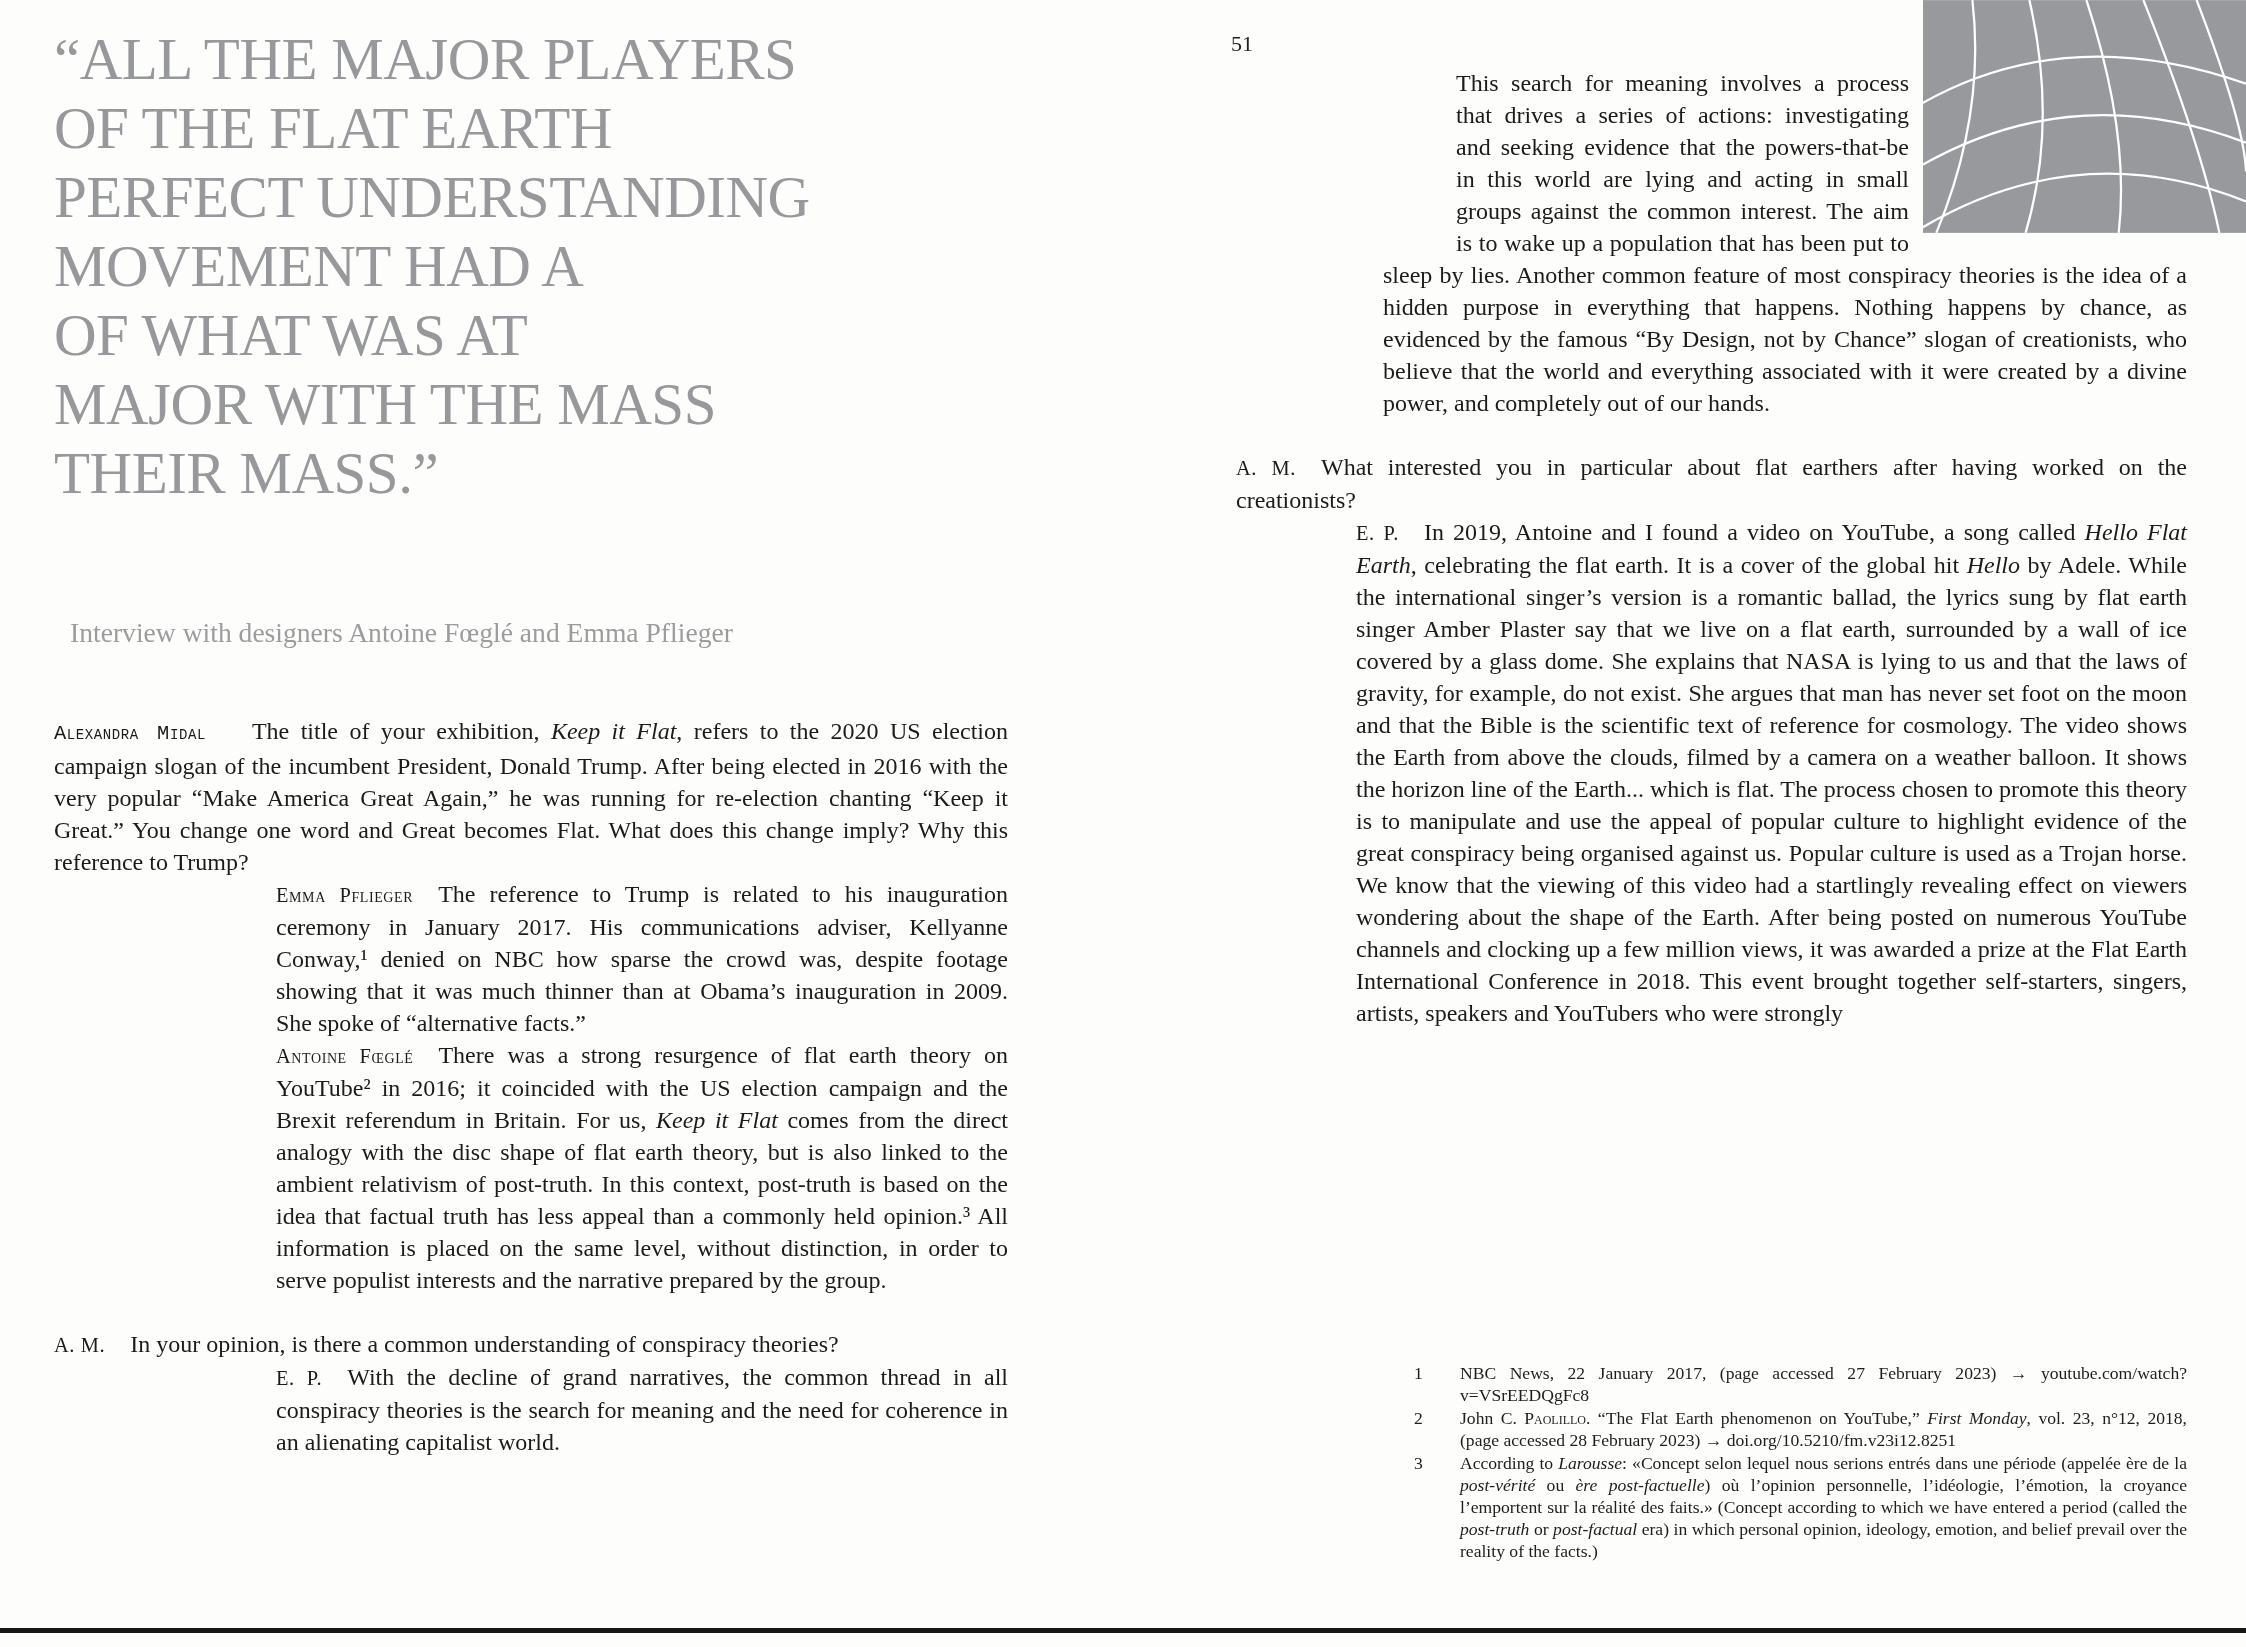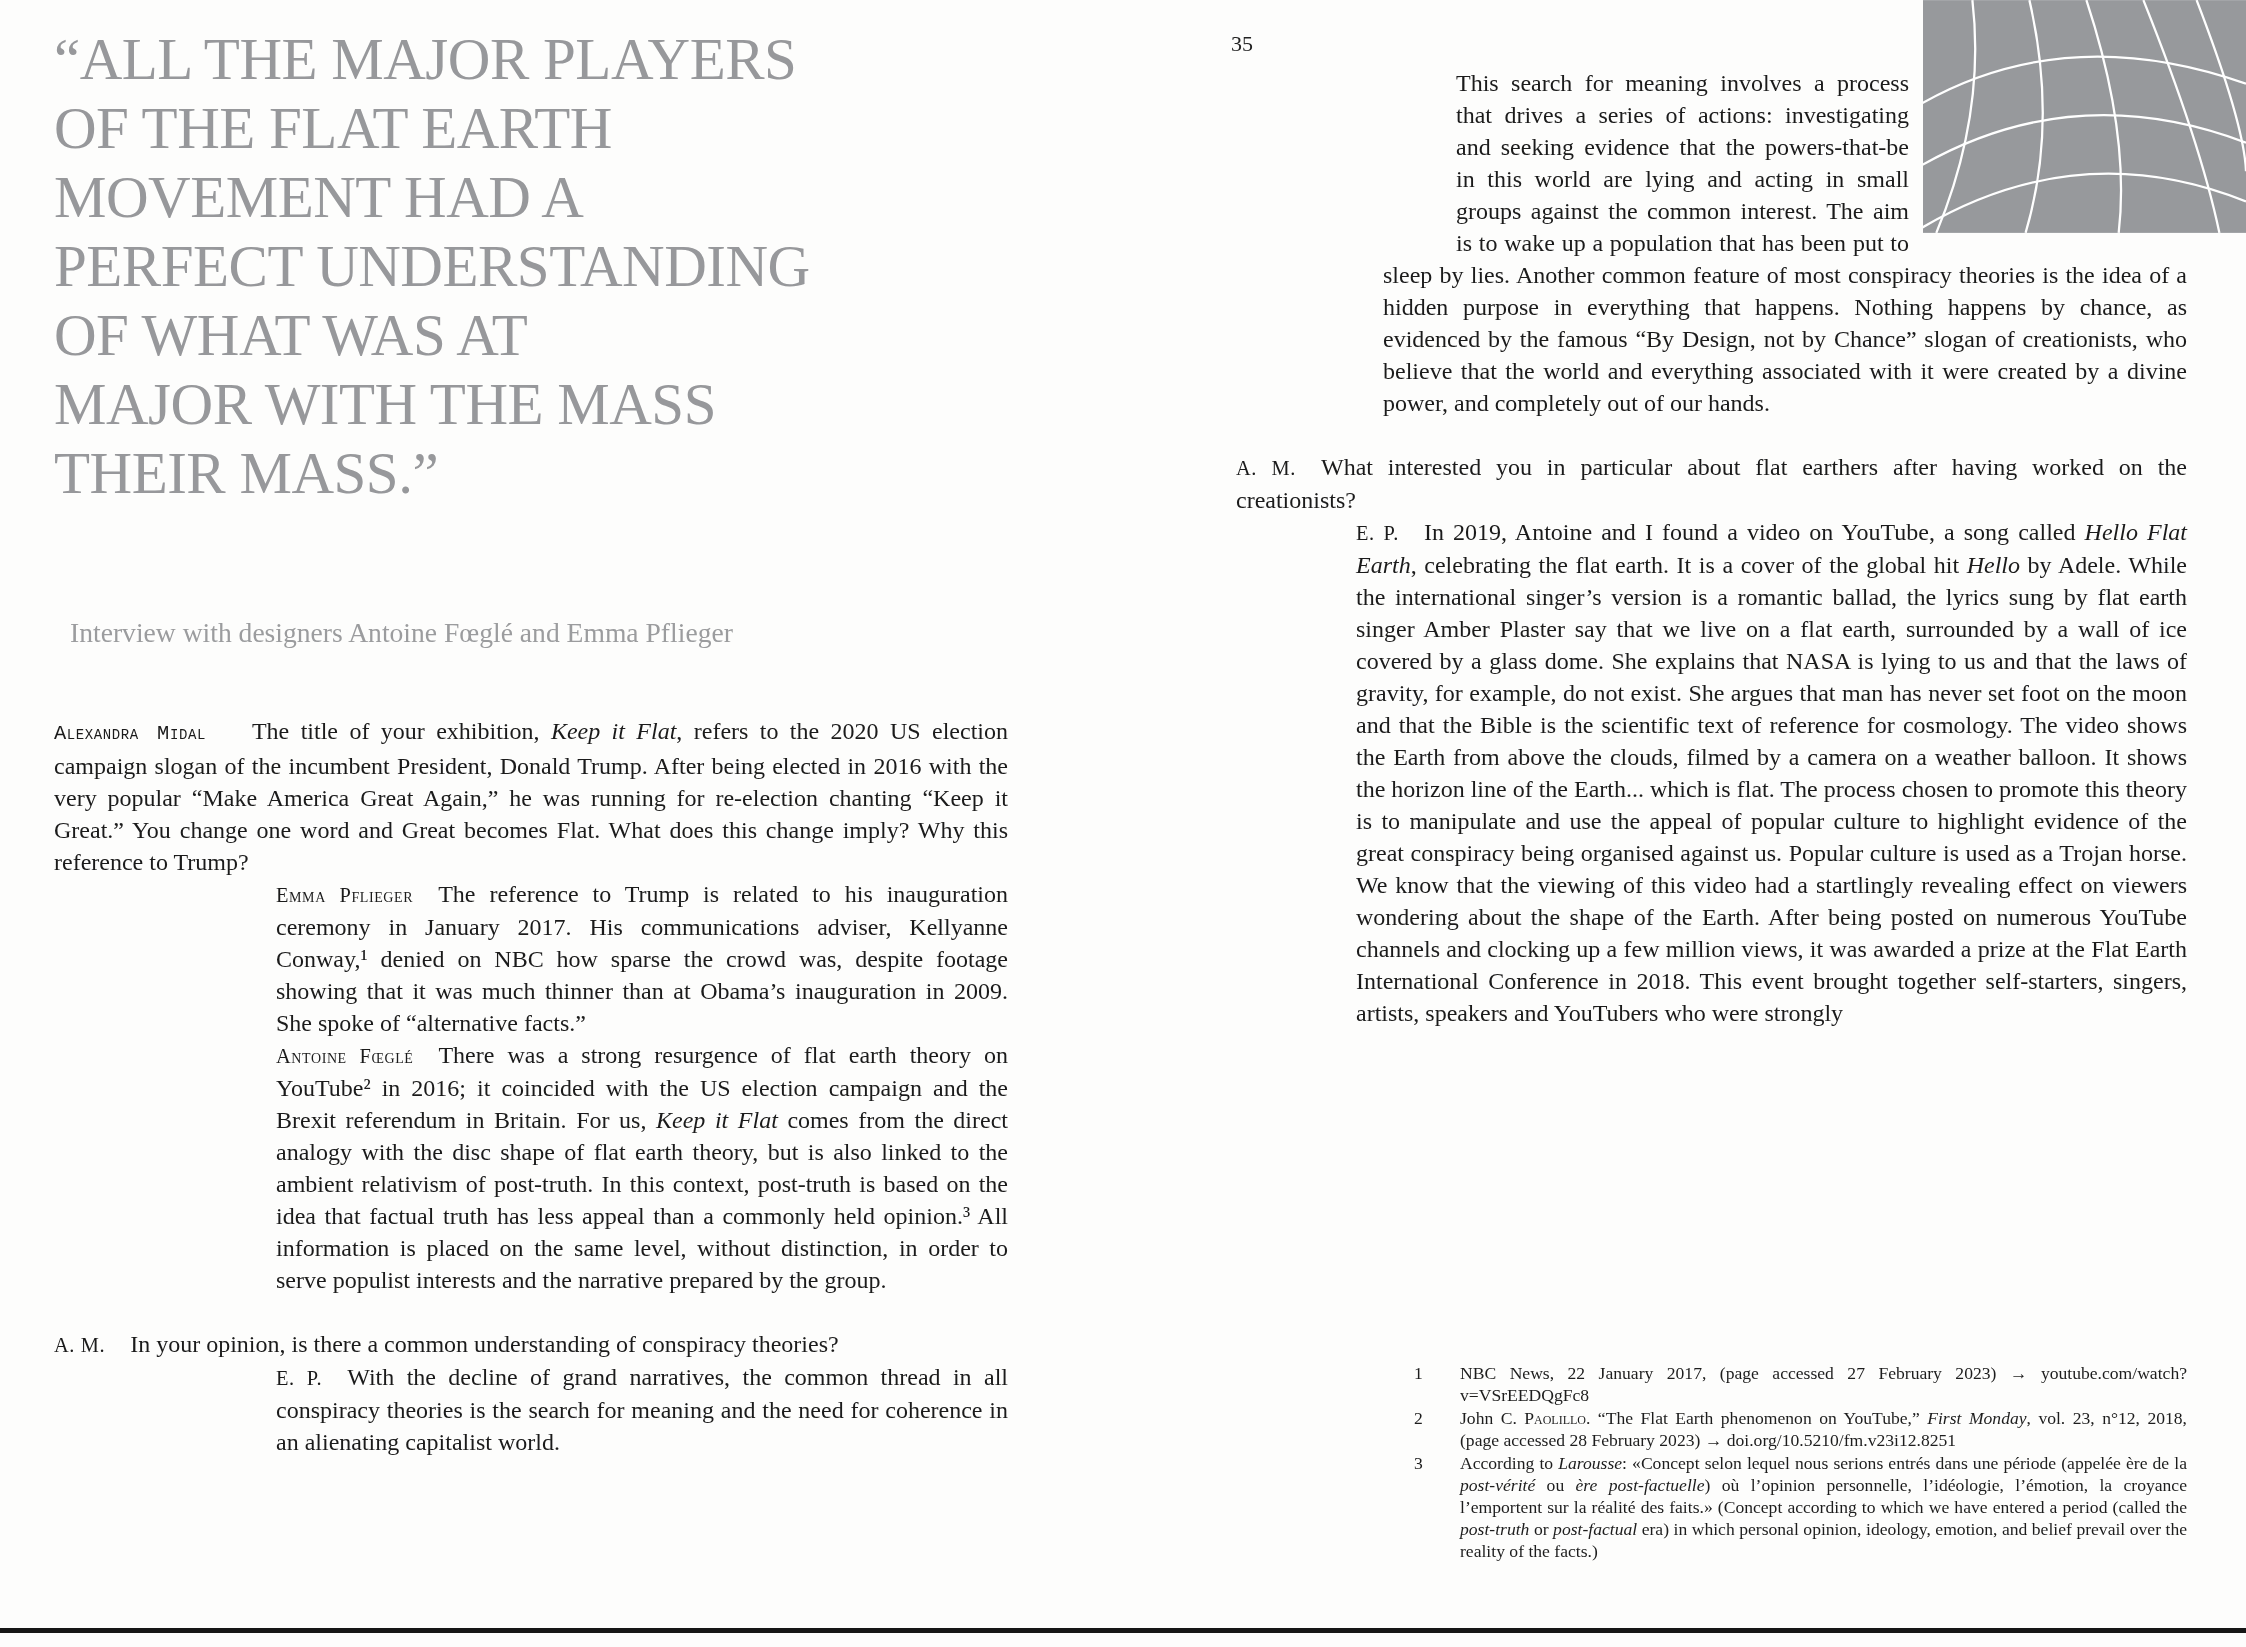--- a/index.html
+++ b/index.html
@@ -70,22 +70,22 @@
 </head>
 <body>
 
 <div class="spread">
 
   <section class="page left">
 
     <h1 class="headline">
       <div>“ALL THE MAJOR PLAYERS</div>
       <div>OF THE FLAT EARTH</div>
+      <div>PERFECT UNDERSTANDING</div>
       <div>MOVEMENT HAD A</div>
-      <div>PERFECT UNDERSTANDING</div>
       <div>OF WHAT WAS AT</div>
       <div>MAJOR WITH THE MASS</div>
       <div>THEIR MASS.”</div>
     </h1>
 
     <div class="subtitle">Interview with designers Antoine Fœglé and Emma Pflieger</div>
 
     <div class="lbody">
 
       <p>
@@ -106,21 +106,21 @@
 
       <p class="indent">
         <span class="speaker">E. P.</span><span><span>With the decline of grand narratives, the common thread in all conspiracy theories is the search for meaning and the need for coherence in an alienating capitalist world.</span></span>
       </p>
 
     </div>
   </section>
 
   <section class="page right">
 
-    <div class="page-number">35</div>
+    <div class="page-number">51</div>
 
     <div class="dome">
       <svg viewBox="0 0 340 245" width="323" height="233">
         <rect width="340" height="245" fill="#97999c"></rect>
         <g fill="none" stroke="#ffffff" stroke-width="2.4">
           <path d="M -20 120 Q 140 18 340 88"></path>
           <path d="M -20 185 Q 150 78 340 150"></path>
           <path d="M -10 245 Q 160 140 340 212"></path>
           <path d="M 52 0 Q 66 120 14 245"></path>
           <path d="M 112 0 Q 142 130 108 245"></path>

